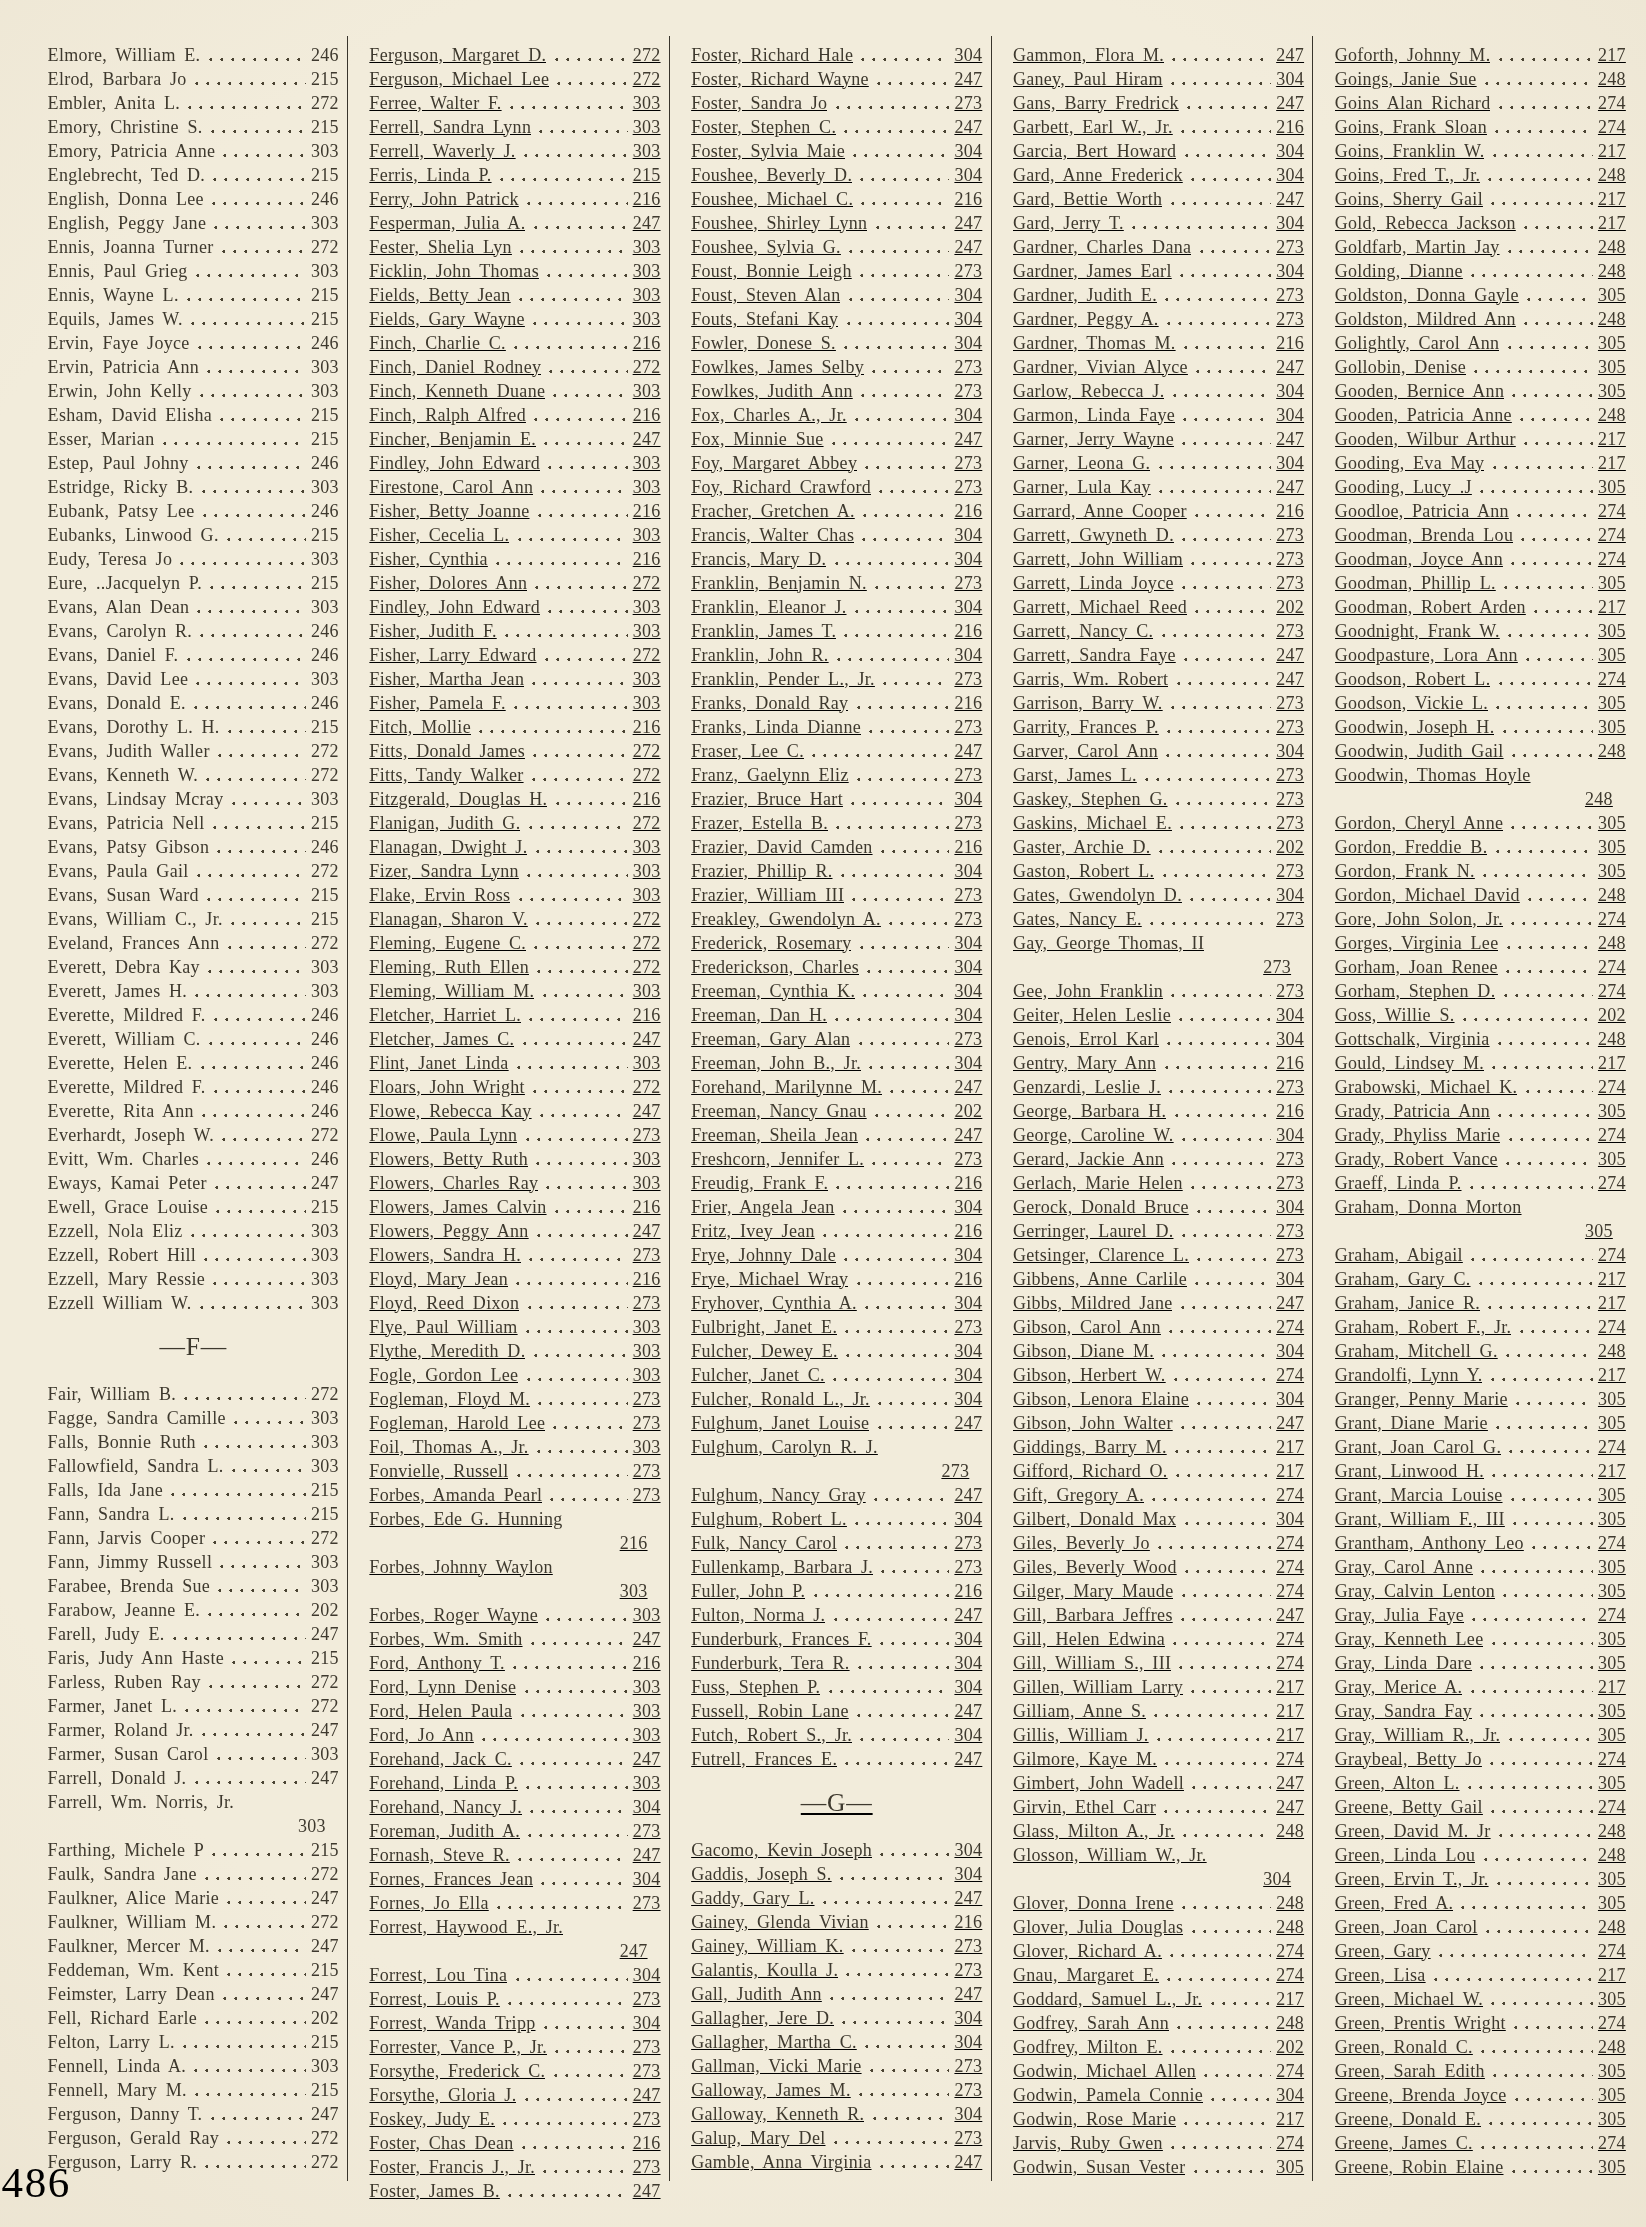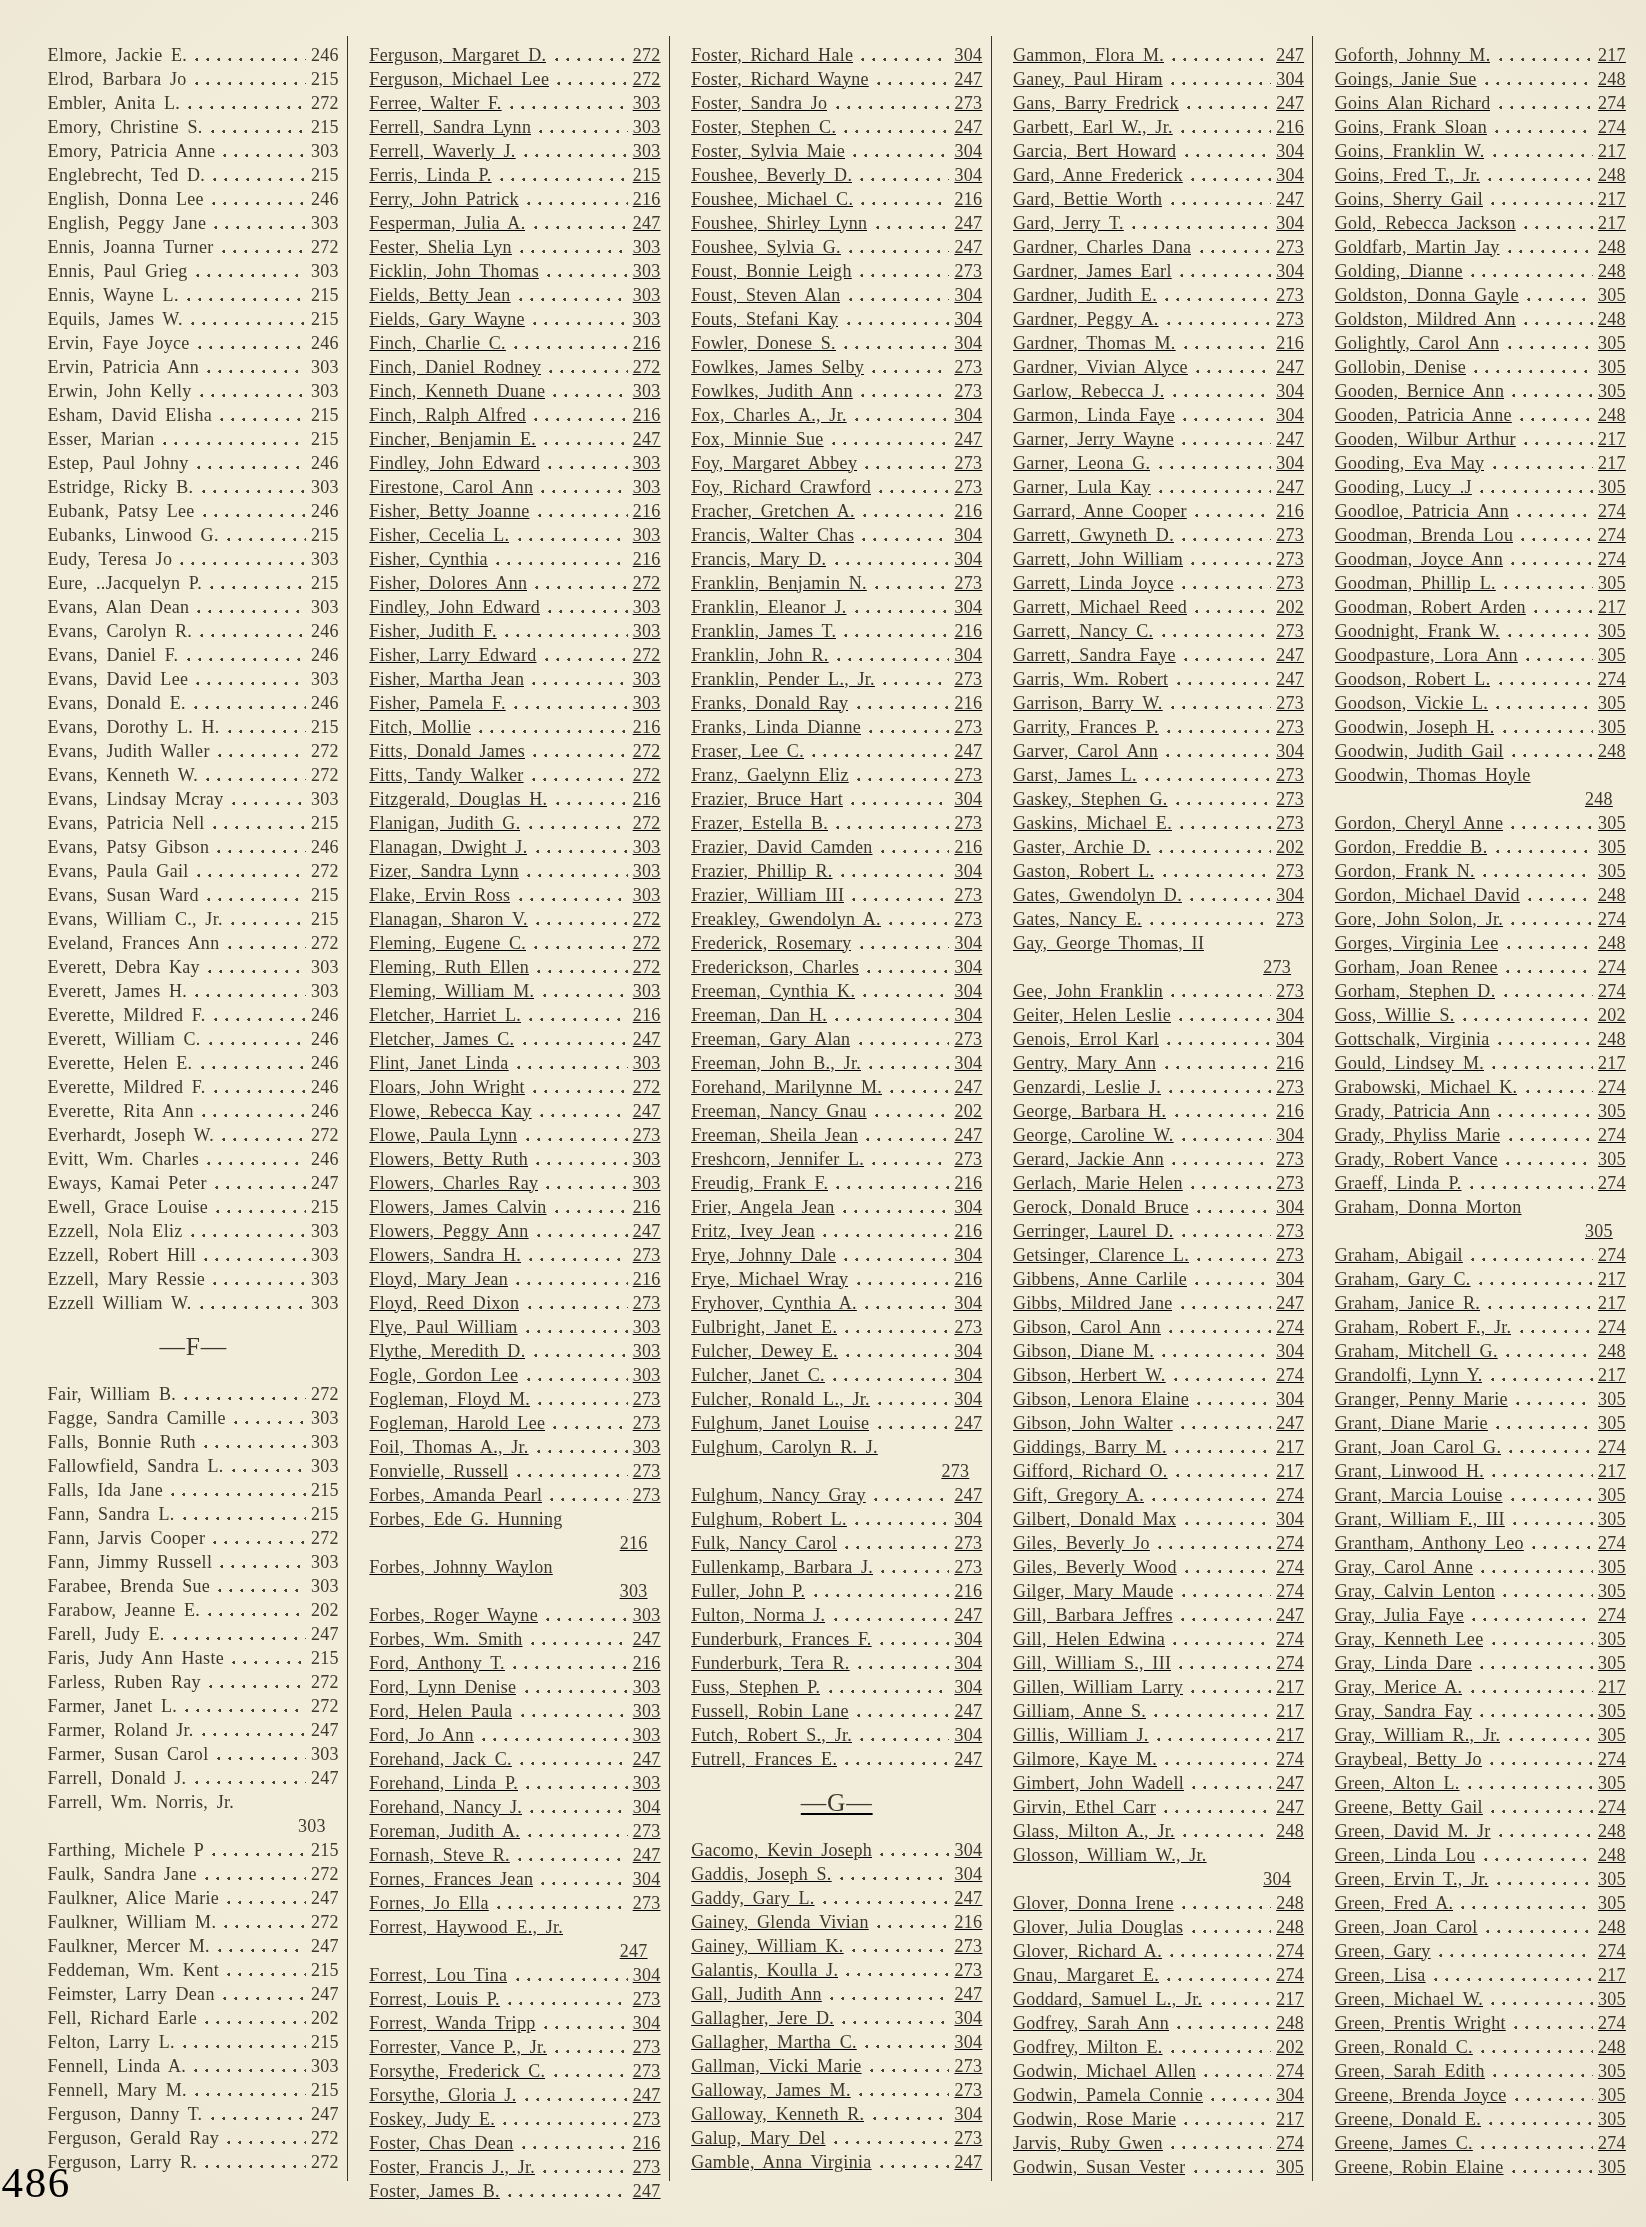--- a/index.html
+++ b/index.html
@@ -54,21 +54,21 @@
   }
 </style>
 </head>
 <body>
 
 <div class="paper"></div>
 
 <div class="page-grid">
   <div class="col">
       <div class="entry">
-        <span class="name">Elmore, Jackie E.</span>
+        <span class="name">Elmore, William E.</span>
         <span class="leader"></span>
         <span class="page">246</span>
       </div>
       <div class="entry">
         <span class="name">Elrod, Barbara Jo</span>
         <span class="leader"></span>
         <span class="page">215</span>
       </div>
       <div class="entry">
         <span class="name">Embler, Anita L.</span>

